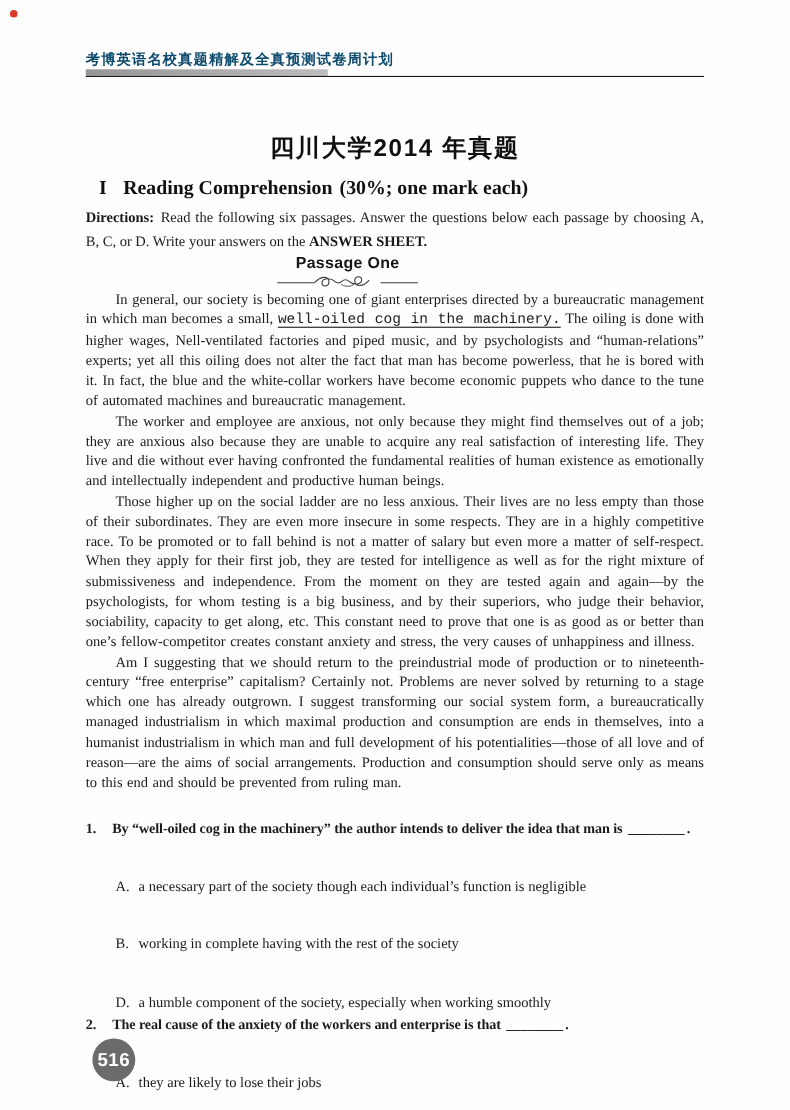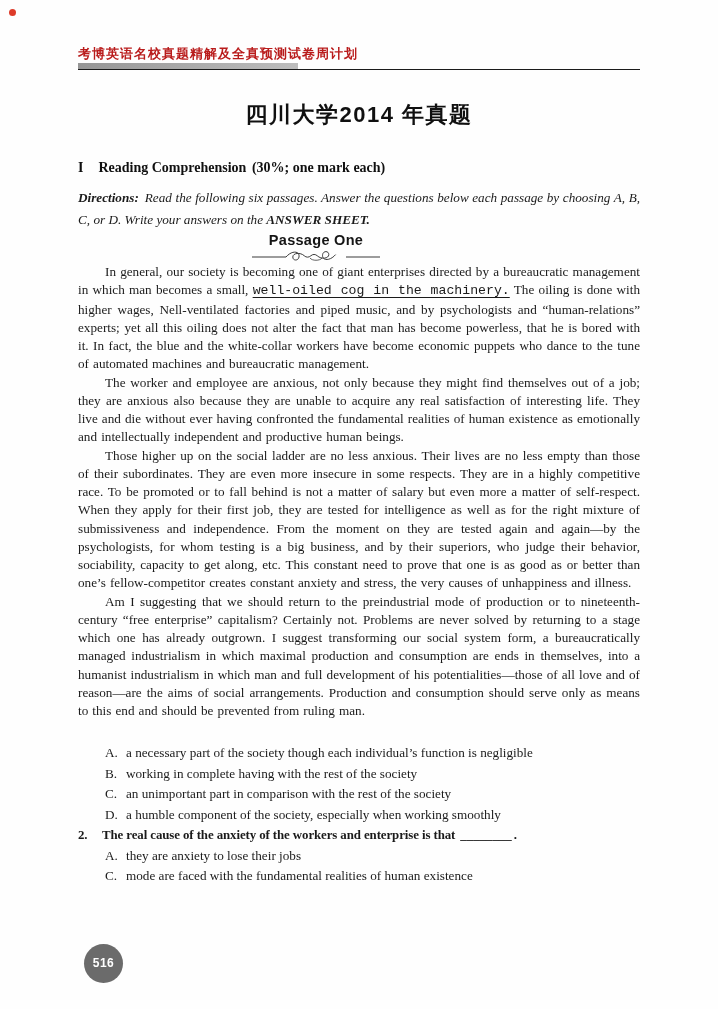--- a/index.html
+++ b/index.html
@@ -24,64 +24,63 @@
   .running-header {
     position: absolute;
     left: 78px; top: 45px;
     width: 562px;
   }
   .running-header .book-title {
     font-family: "Liberation Sans", sans-serif;
     font-size: 13px;
     font-weight: 700;
     letter-spacing: 1px;
-    color: #b91c1c;
+    color: #0c4a6e;
   }
   .header-bar {
     position: absolute;
     left: 0; top: 18px;
     width: 220px; height: 6px;
     background: linear-gradient(to right, #969696, #bdbdbd);
   }
   .header-rule {
     position: absolute;
     left: 0; top: 24px;
     width: 562px; height: 0;
     border-top: 1.6px solid #1b1b1b;
   }
   
   .doc-title {
     position: absolute;
-    left: 0; top: 100px;
+    left: 0; top: 120px;
     width: 718px;
     text-align: center;
     font-family: "Liberation Sans", sans-serif;
     font-size: 22px;
     font-weight: 600;
     letter-spacing: 1.5px;
     color: #101010;
   }
   
   .section-heading {
     position: absolute;
-    left: 78px; top: 160px;
-    width: 562px;
-    font-size: 14px;
+    left: 90px; top: 160px;
+    width: 562px;
+    font-size: 18px;
     font-weight: 700;
     color: #101010;
   }
   .section-heading .numeral { display: inline-block; margin-right: 15px; }
   .section-heading .scoring { margin-left: 2px; }
   
   .directions {
     position: absolute;
     left: 78px; top: 187px;
     width: 562px;
     font-size: 13.2px;
-    font-style: italic;
     line-height: 21.5px;
     text-align: justify;
   }
   .directions .b { font-weight: 700; }
   .directions .label { margin-right: 6px; }
   
   .passage-header {
     position: absolute;
     left: 0; top: 232px;
     width: 632px;
@@ -124,32 +123,33 @@
     font-size: 12.9px;
     letter-spacing: -0.1px;
     white-space: nowrap;
   }
   .q-num { display: inline-block; width: 24px; }
   .q-blank { margin-left: 5px; letter-spacing: 0; }
   .q-period { margin-left: 2px; }
   .opt {
     line-height: 20.5px;
     padding-left: 27px;
+    margin-top: 32px;
   }
   .opt-label { display: inline-block; width: 21px; }
   
   .page-badge {
     position: absolute;
     left: 84px; top: 944px;
     width: 39px; height: 39px;
     border-radius: 50%;
     background: #6b6b6b;
     color: #ffffff;
     font-family: "Liberation Sans", sans-serif;
-    font-size: 12px;
+    font-size: 17px;
     font-weight: 700;
     text-align: center;
     line-height: 39px;
     letter-spacing: 0.5px;
   }
 </style>
 </head>
 <body>
 
 <div class="page">
@@ -186,31 +186,33 @@
   <div class="passage-body">
     <p><span>In general, our society is becoming one of giant enterprises directed by a bureaucratic management in which man becomes a small, </span><span class="u-phrase">well-oiled cog in the machinery.</span><span> The oiling is done with higher wages, Nell-ventilated factories and piped music, and by psychologists and “human-relations” experts; yet all this oiling does not alter the fact that man has become powerless, that he is bored with it. In fact, the blue and the white-collar workers have become economic puppets who dance to the tune of automated machines and bureaucratic management.</span></p>
     <p>The worker and employee are anxious, not only because they might find themselves out of a job; they are anxious also because they are unable to acquire any real satisfaction of interesting life. They live and die without ever having confronted the fundamental realities of human existence as emotionally and intellectually independent and productive human beings.</p>
     <p>Those higher up on the social ladder are no less anxious. Their lives are no less empty than those of their subordinates. They are even more insecure in some respects. They are in a highly competitive race. To be promoted or to fall behind is not a matter of salary but even more a matter of self-respect. When they apply for their first job, they are tested for intelligence as well as for the right mixture of submissiveness and independence. From the moment on they are tested again and again—by the psychologists, for whom testing is a big business, and by their superiors, who judge their behavior, sociability, capacity to get along, etc. This constant need to prove that one is as good as or better than one’s fellow-competitor creates constant anxiety and stress, the very causes of unhappiness and illness.</p>
     <p>Am I suggesting that we should return to the preindustrial mode of production or to nineteenth-century “free enterprise” capitalism? Certainly not. Problems are never solved by returning to a stage which one has already outgrown. I suggest transforming our social system form, a bureaucratically managed industrialism in which maximal production and consumption are ends in themselves, into a humanist industrialism in which man and full development of his potentialities—those of all love and of reason—are the aims of social arrangements. Production and consumption should serve only as means to this end and should be prevented from ruling man.</p>
   </div>
 
   <div class="questions">
 
     <div class="question">
+      <div class="q-stem">
+        <span class="q-num">1.</span><span>By “well-oiled cog in the machinery” the author intends to deliver the idea that man is</span><span class="q-blank">________</span><span class="q-period">.</span>
+      </div>
       <div class="opt"><span class="opt-label">A.</span><span>a necessary part of the society though each individual’s function is negligible</span></div>
       <div class="opt"><span class="opt-label">B.</span><span>working in complete having with the rest of the society</span></div>
-      <div class="opt"><span class="opt-label">C.</span><span>an unimportant part in comparison with the rest of the society</span></div>
       <div class="opt"><span class="opt-label">D.</span><span>a humble component of the society, especially when working smoothly</span></div>
     </div>
 
     <div class="question">
       <div class="q-stem">
         <span class="q-num">2.</span><span>The real cause of the anxiety of the workers and enterprise is that</span><span class="q-blank">________</span><span class="q-period">.</span>
       </div>
-      <div class="opt"><span class="opt-label">A.</span><span>they are anxiety to lose their jobs</span></div>
+      <div class="opt"><span class="opt-label">A.</span><span>they are likely to lose their jobs</span></div>
       <div class="opt"><span class="opt-label">C.</span><span>mode are faced with the fundamental realities of human existence</span></div>
     </div>
 
   </div>
 
   <div class="page-badge">516</div>
 
 </div>
 
 </body></html>

